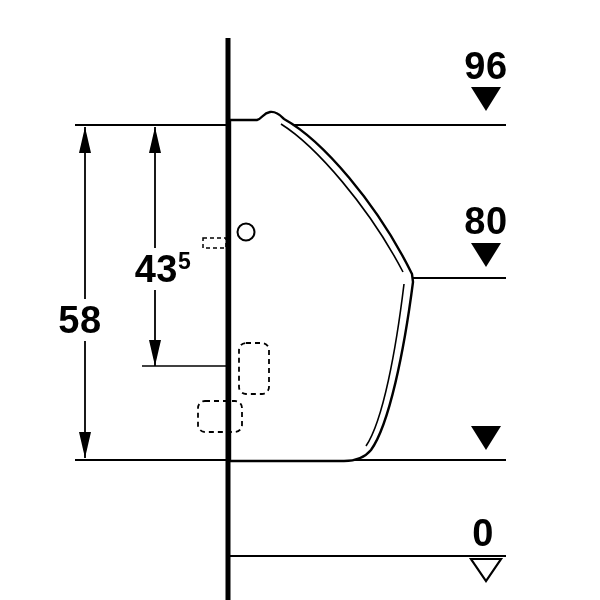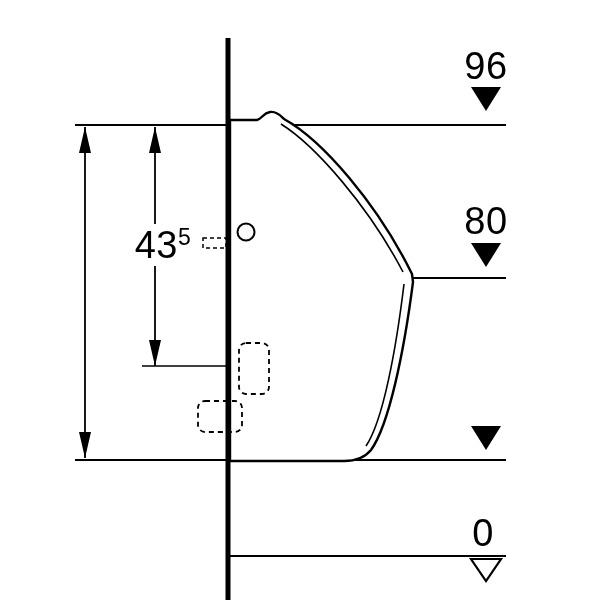--- a/index.html
+++ b/index.html
@@ -17,29 +17,30 @@
   .canvas svg {
     position: absolute;
     left: 0;
     top: 0;
   }
   .lbl {
     position: absolute;
     transform: translate(-50%, -50%);
     font-family: "Liberation Sans", "DejaVu Sans", sans-serif;
     font-size: 38px;
-    font-weight: 400;
+    font-weight: 700;
     color: #000000;
     line-height: 1;
     white-space: nowrap;
     letter-spacing: 0.5px;
   }
   .masked {
     background: #ffffff;
     padding: 2px 4px;
+    margin-top: 24px;
   }
   .sup {
     font-size: 23px;
     vertical-align: 13px;
   }
 </style>
 </head>
 <body>
 
 <div class="canvas">
@@ -78,17 +79,18 @@
     <polygon points="471,87 501,87 486,111" fill="#000"></polygon>
     <polygon points="471,243 501,243 486,267" fill="#000"></polygon>
     <polygon points="471,426 501,426 486,450" fill="#000"></polygon>
     <polygon points="471,559 501,559 486,581" fill="#ffffff" stroke="#000" stroke-width="2.2"></polygon>
   </svg>
 
   <div class="lbl" style="left:486px; top:66px">96</div>
   <div class="lbl" style="left:486px; top:221px">80</div>
   <div class="lbl" style="left:483px; top:533px">0</div>
 
+  <div class="lbl masked" style="left:80px; top:296px">58</div>
   <div class="lbl masked" style="left:163px; top:245px">
     <span>43</span><span class="sup">5</span>
   </div>
 
 </div>
 
 </body></html>

